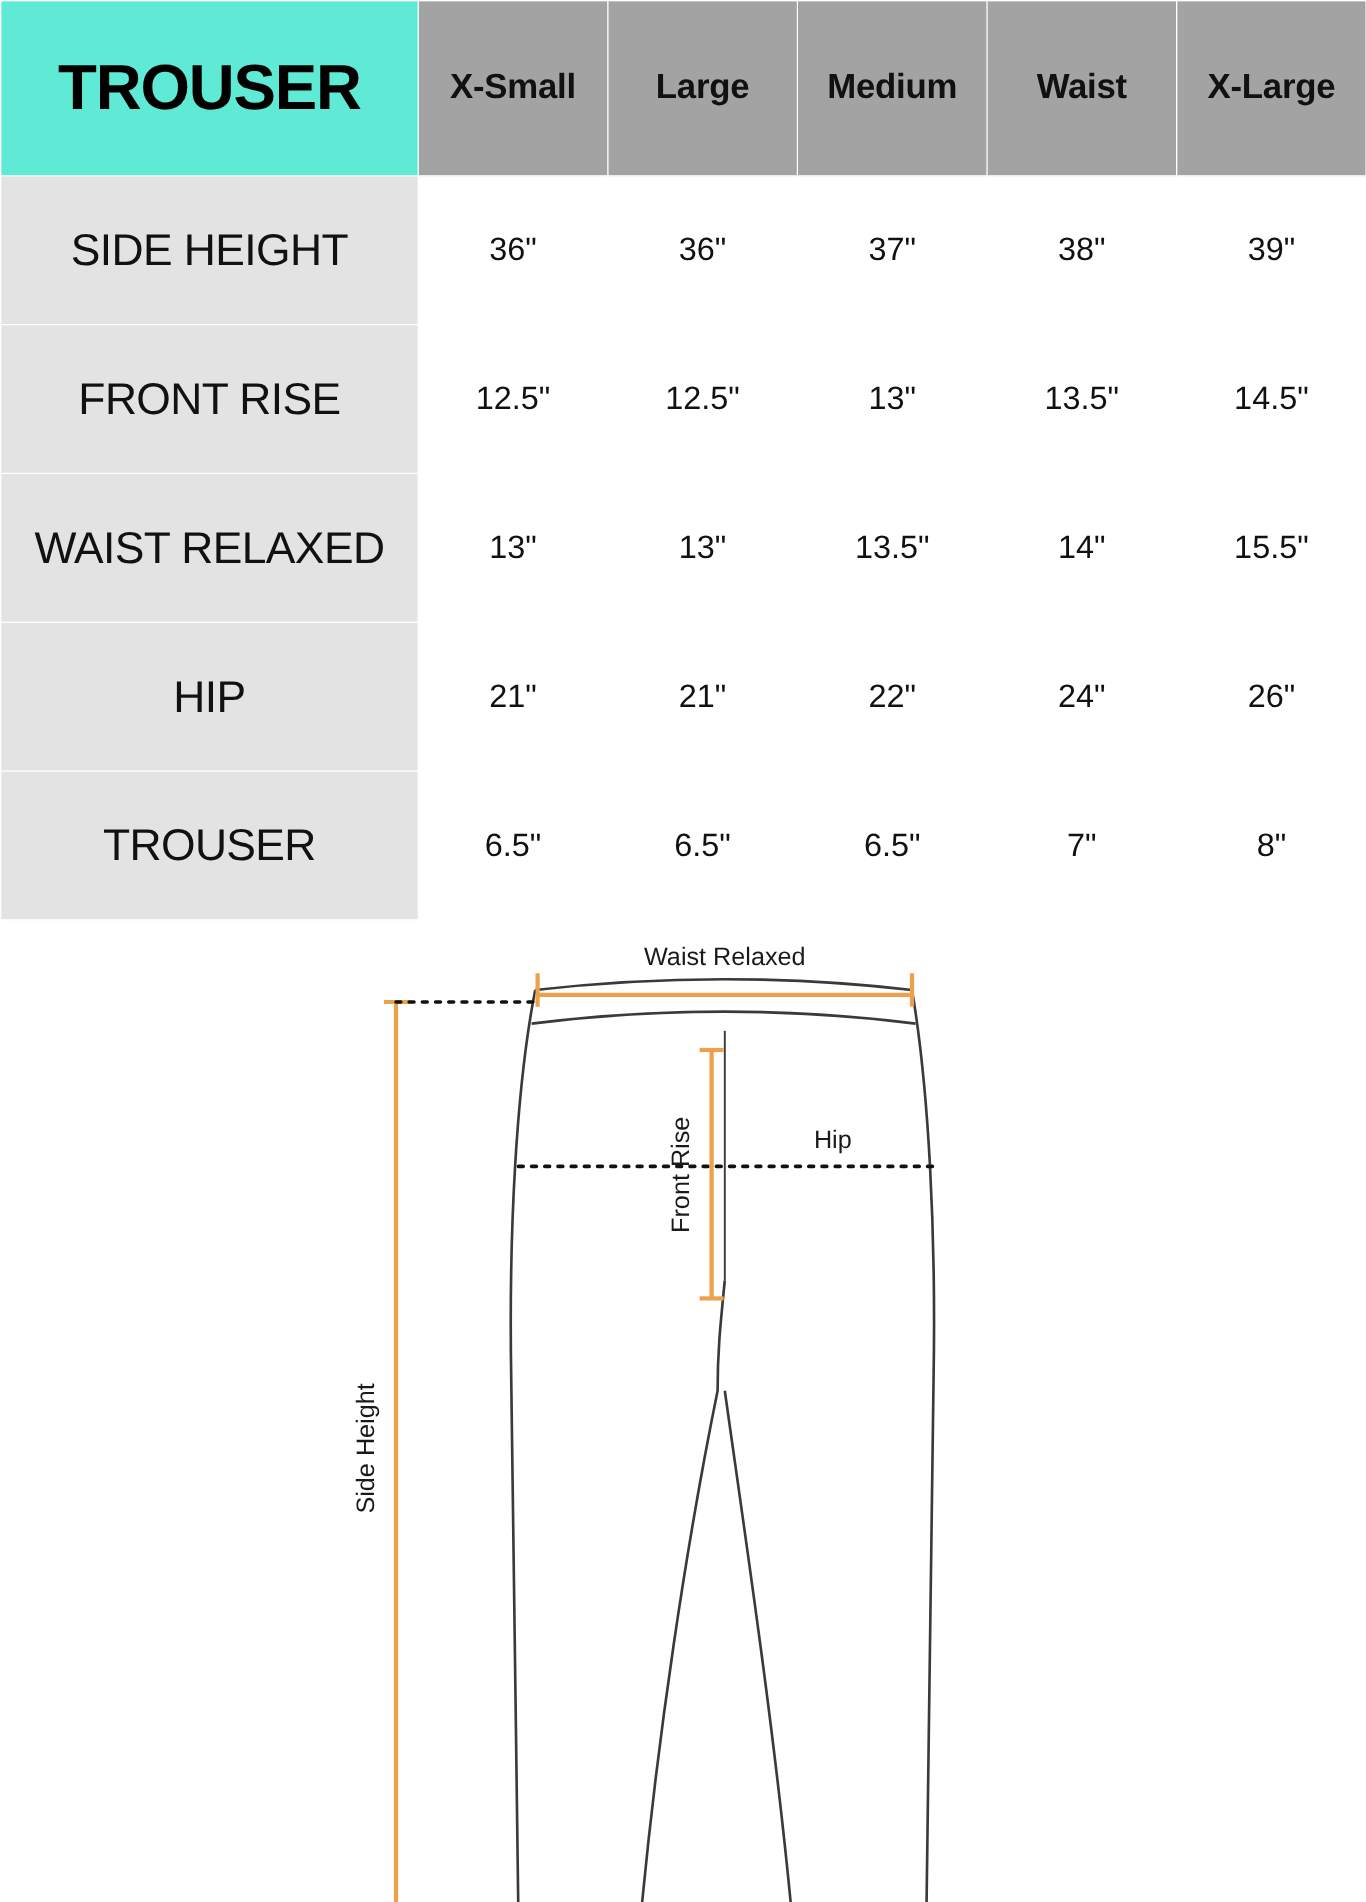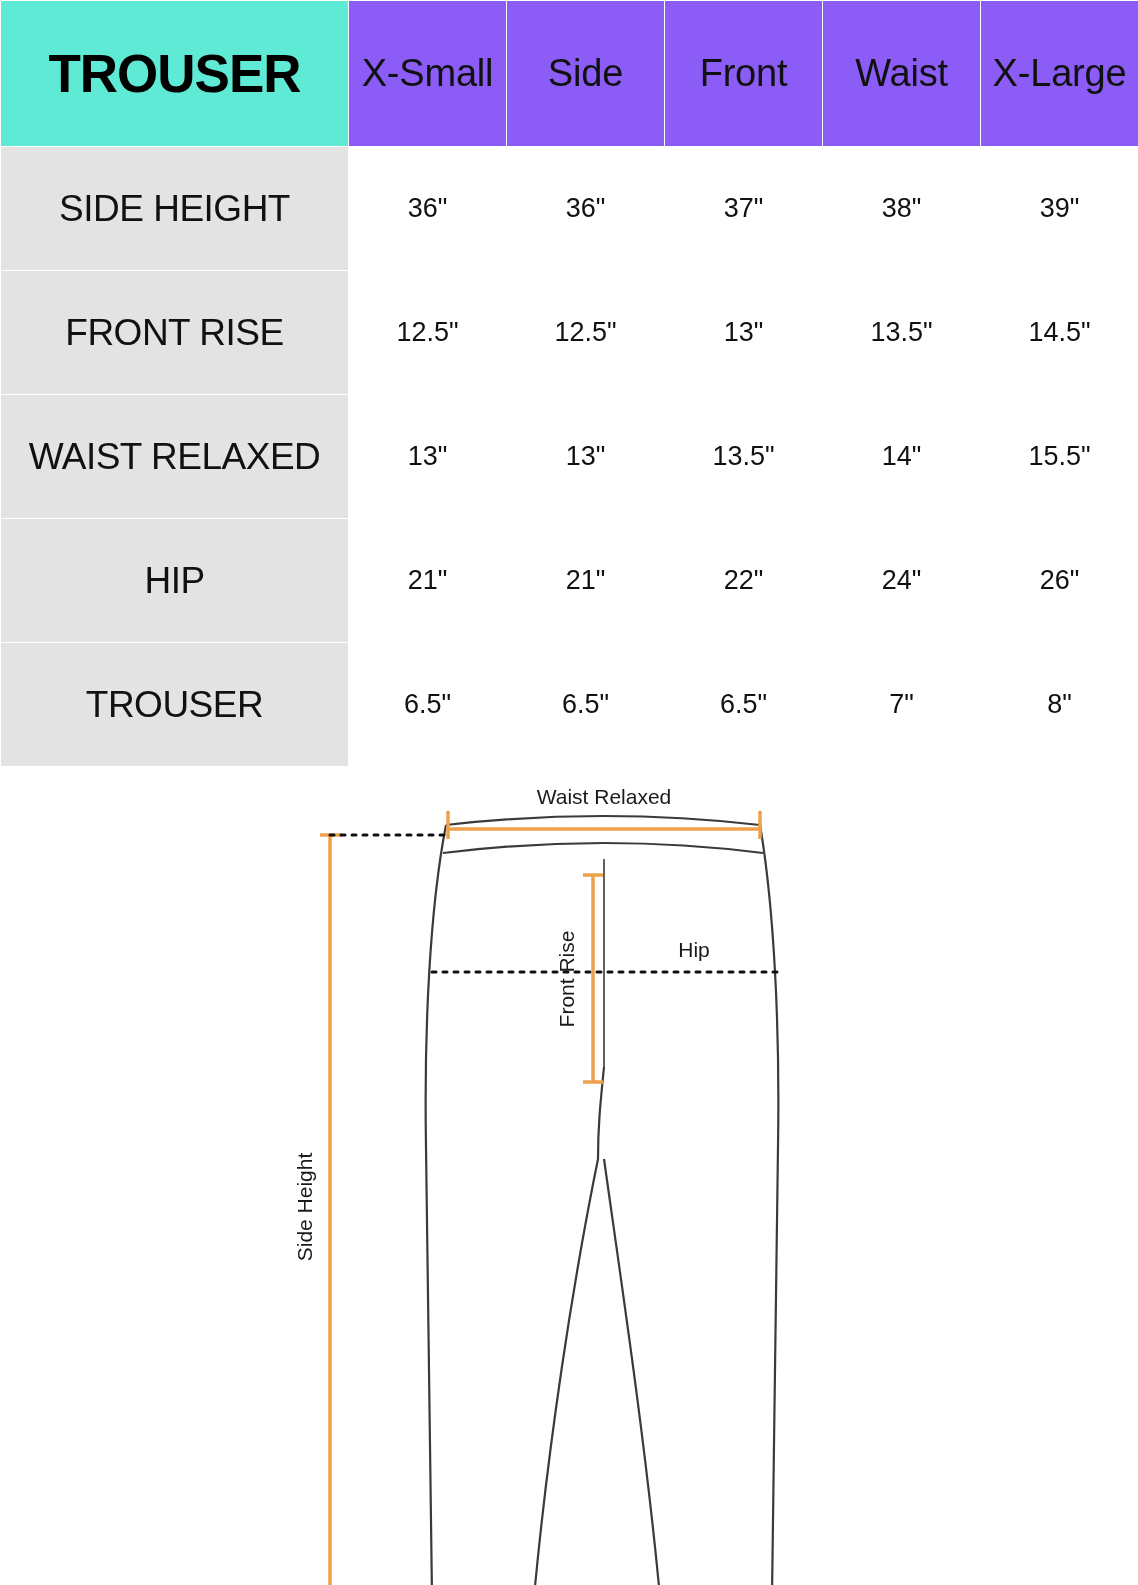--- a/index.html
+++ b/index.html
@@ -27,23 +27,23 @@
     text-align: center;
     vertical-align: middle;
     padding: 0;
     box-sizing: border-box;
   }
   .col-label  { width: 348px; }
   .col-size   { width: 158px; }
 
   .hdr-row { height: 146px; }
   .hdr-cell {
-    background: #8b5cf6;
-    font-weight: normal;
-    font-size: 38px;
+    background: #a3a3a3;
+    font-weight: bold;
+    font-size: 29px;
     letter-spacing: -0.2px;
     color: #111;
   }
   .hdr-title {
     background: #5eead4;
     font-weight: bold;
     font-size: 53px;
     letter-spacing: -1px;
     color: #000;
     text-align: center;
@@ -89,22 +89,22 @@
       <col class="col-size">
       <col class="col-size">
     <col class="col-size">
       <col class="col-size">
       <col class="col-size">
   </colgroup>
   <thead>
     <tr class="hdr-row">
       <th class="hdr-title">TROUSER</th>
       <th class="hdr-cell">X-Small</th>
-      <th class="hdr-cell">Side</th>
-      <th class="hdr-cell">Front</th>
+      <th class="hdr-cell">Large</th>
+      <th class="hdr-cell">Medium</th>
       <th class="hdr-cell">Waist</th>
       <th class="hdr-cell">X-Large</th>
     </tr>
   </thead>
   <tbody>
     <tr class="body-row">
       <td class="row-label">SIDE HEIGHT</td>
       <td class="data-cell">36"</td>
       <td class="data-cell">36"</td>
       <td class="data-cell">37"</td>

